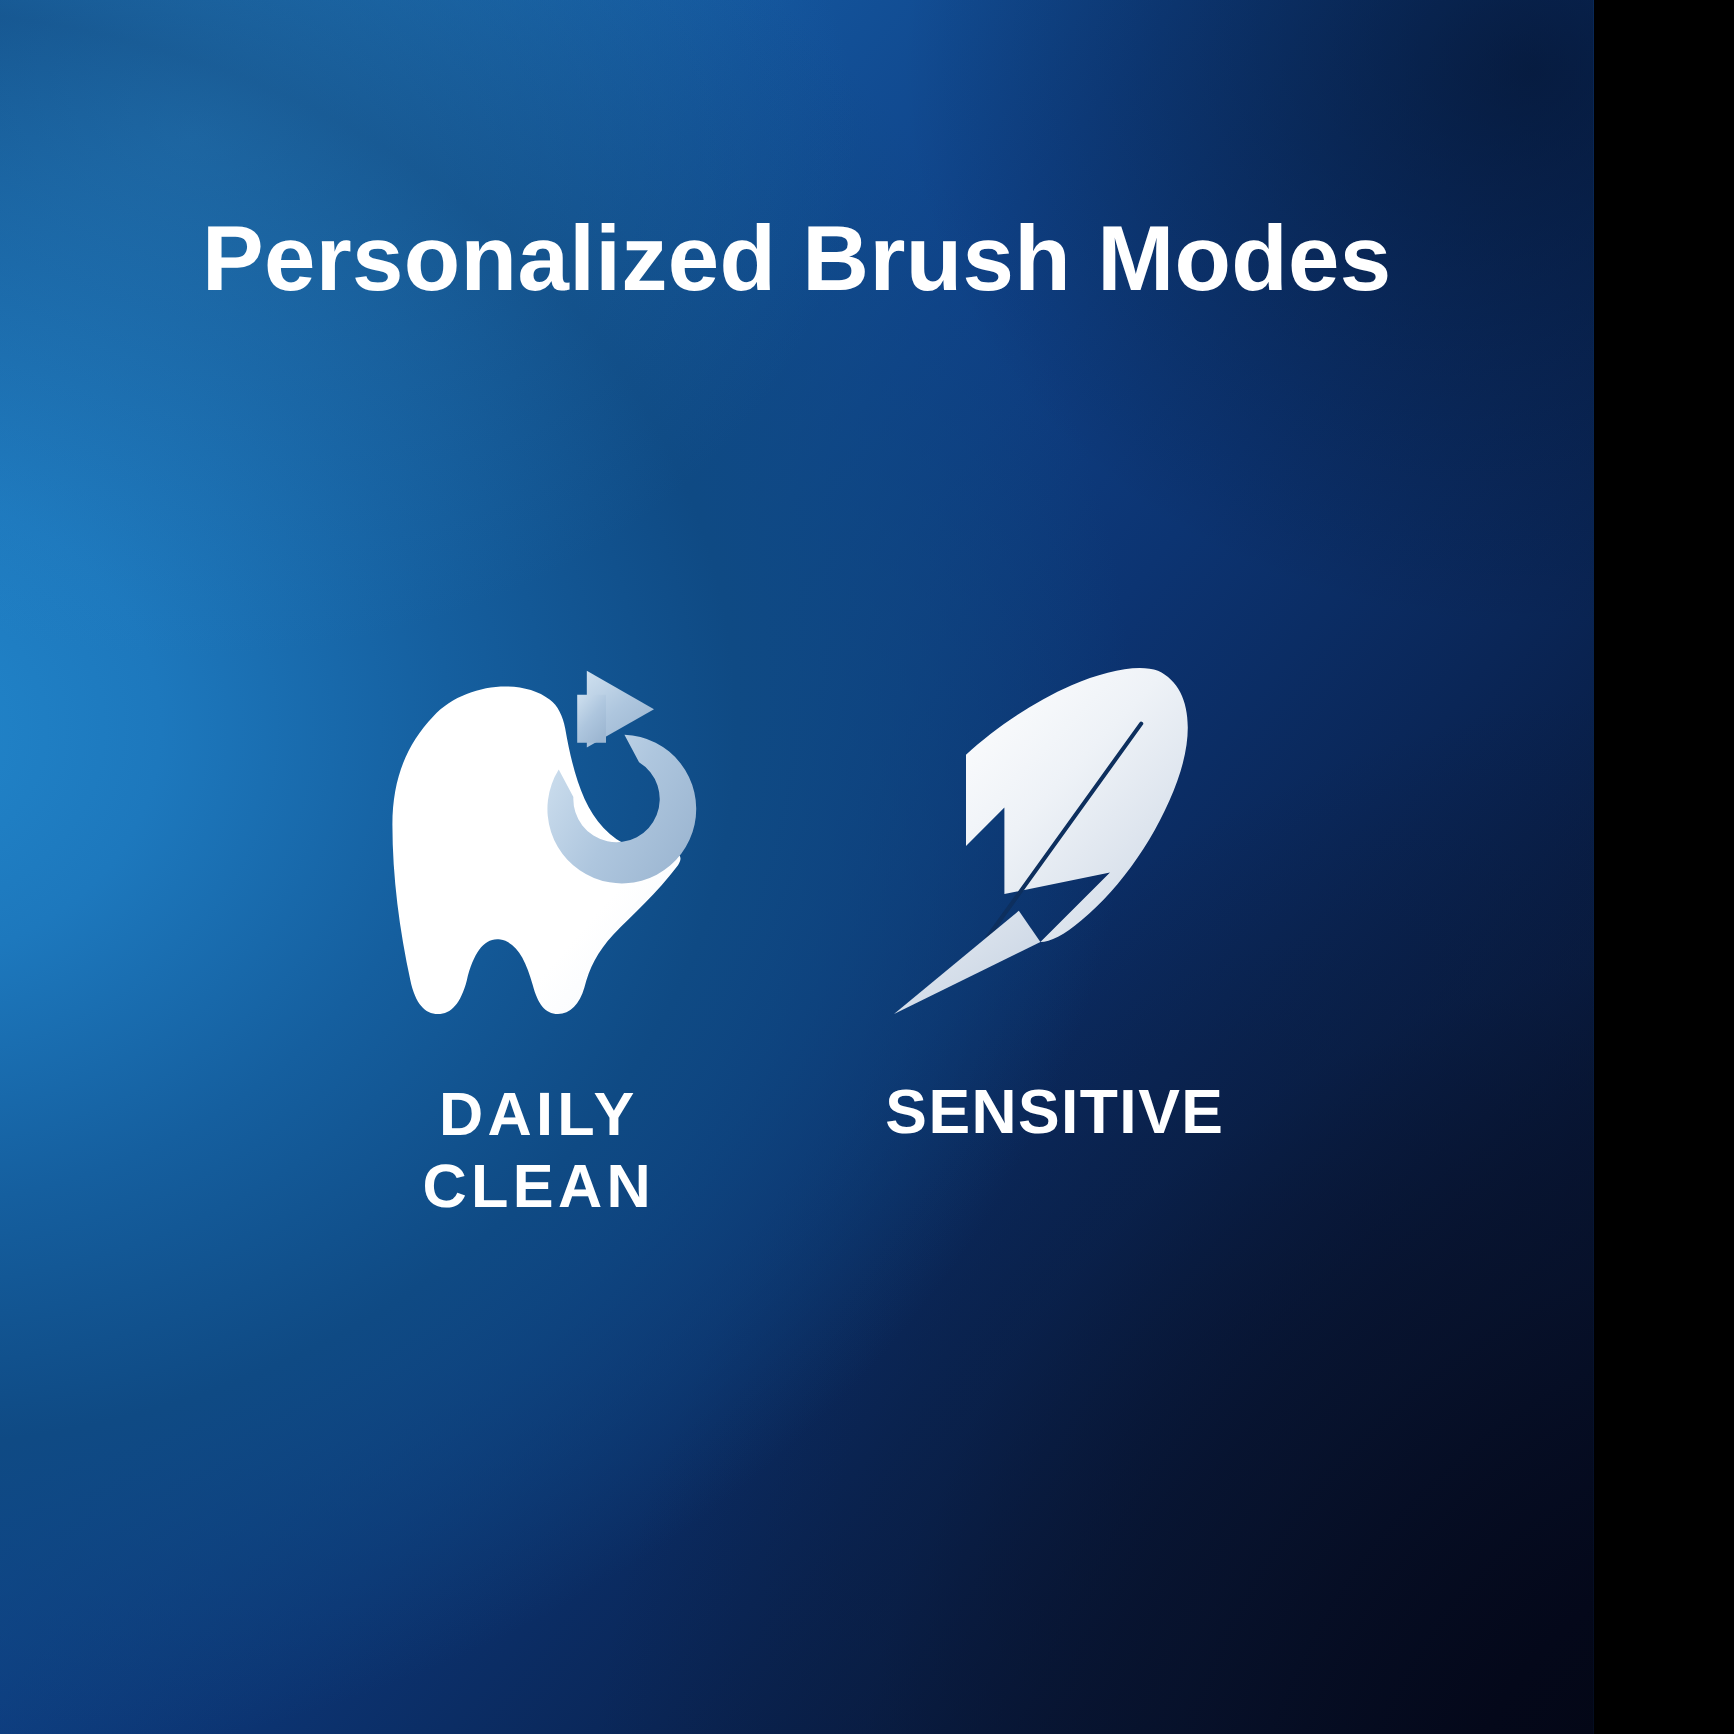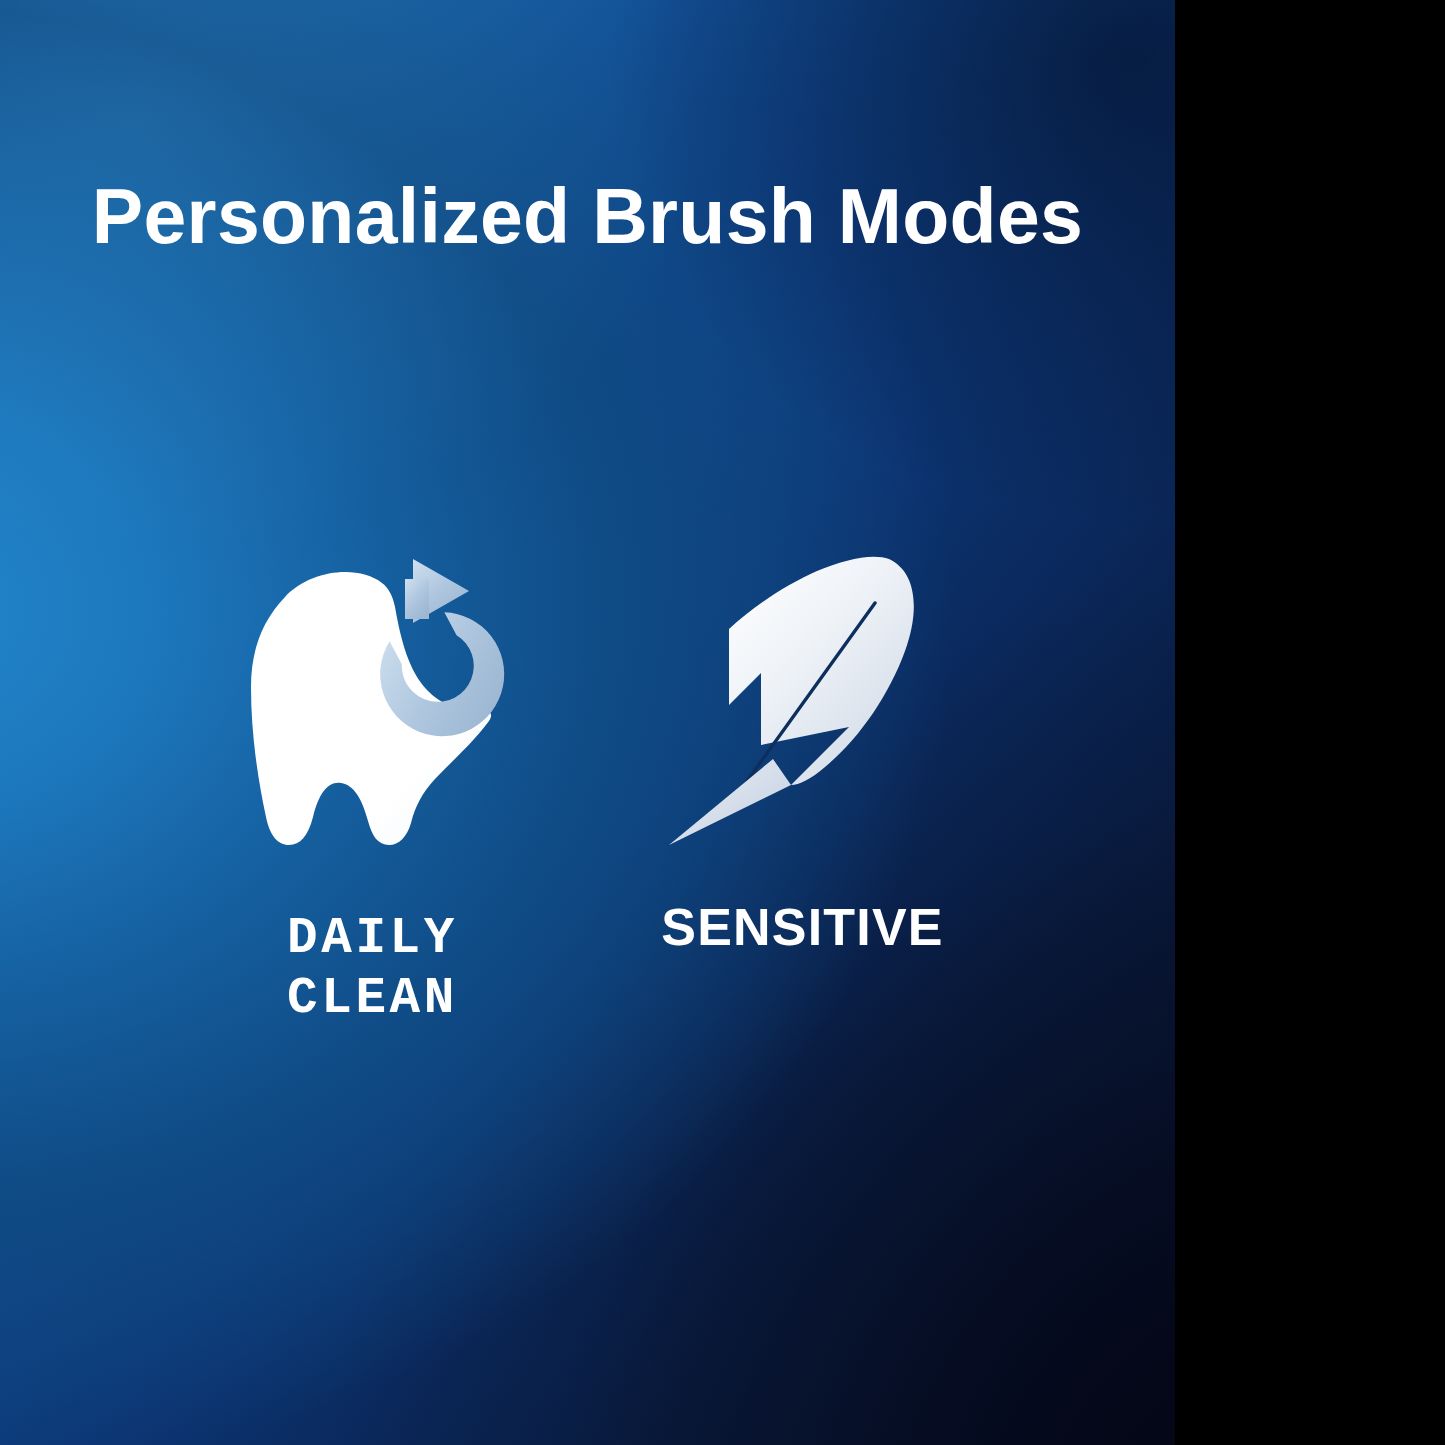--- a/index.html
+++ b/index.html
@@ -2,21 +2,21 @@
 <html><head>
 <meta charset="utf-8">
 <style>
   html, body {
     margin: 0;
     padding: 0;
     background: #000;
   }
   #stage {
     position: relative;
-    width: 1175px;
+    width: 1328px;
     height: 1445px;
     overflow: hidden;
     font-family: "Liberation Sans", sans-serif;
     
     background-color: #0d3f80;
     background-image:
       radial-gradient(ellipse 1500px 1250px at -8% 42%, #2287cc 0%, #1d78bd 16%, #155f9f 32%, #0f4a84 48%, rgba(11,53,100,0.0) 70%),
       radial-gradient(ellipse 1250px 1250px at 112% 108%, #02050f 0%, #04081a 22%, rgba(7,17,42,0.85) 42%, rgba(10,26,58,0.35) 62%, rgba(12,34,74,0.0) 80%),
       linear-gradient(128deg, #2482c8 0%, #1a6bb0 13%, #13539a 27%, #0f4288 40%, #0c3472 54%, #0a2657 68%, #081a3f 80%, #060f29 90%, #04091a 100%);
   }
@@ -77,22 +77,21 @@
   .mode-label {
     color: #ffffff;
     font-weight: 700;
     text-align: center;
     line-height: 1.18;
     white-space: pre-line;
   }
   .label-daily {
     font-size: 51px;
     letter-spacing: 3.6px;
-    margin-top: 44px;
-    font-family: Liberation Mono, monospace;
+    margin-top: 34px;
   }
   .label-sensitive {
     font-size: 52px;
     letter-spacing: 1.2px;
     margin-top: 32px;
   }
 </style>
 </head>
 <body>
 

